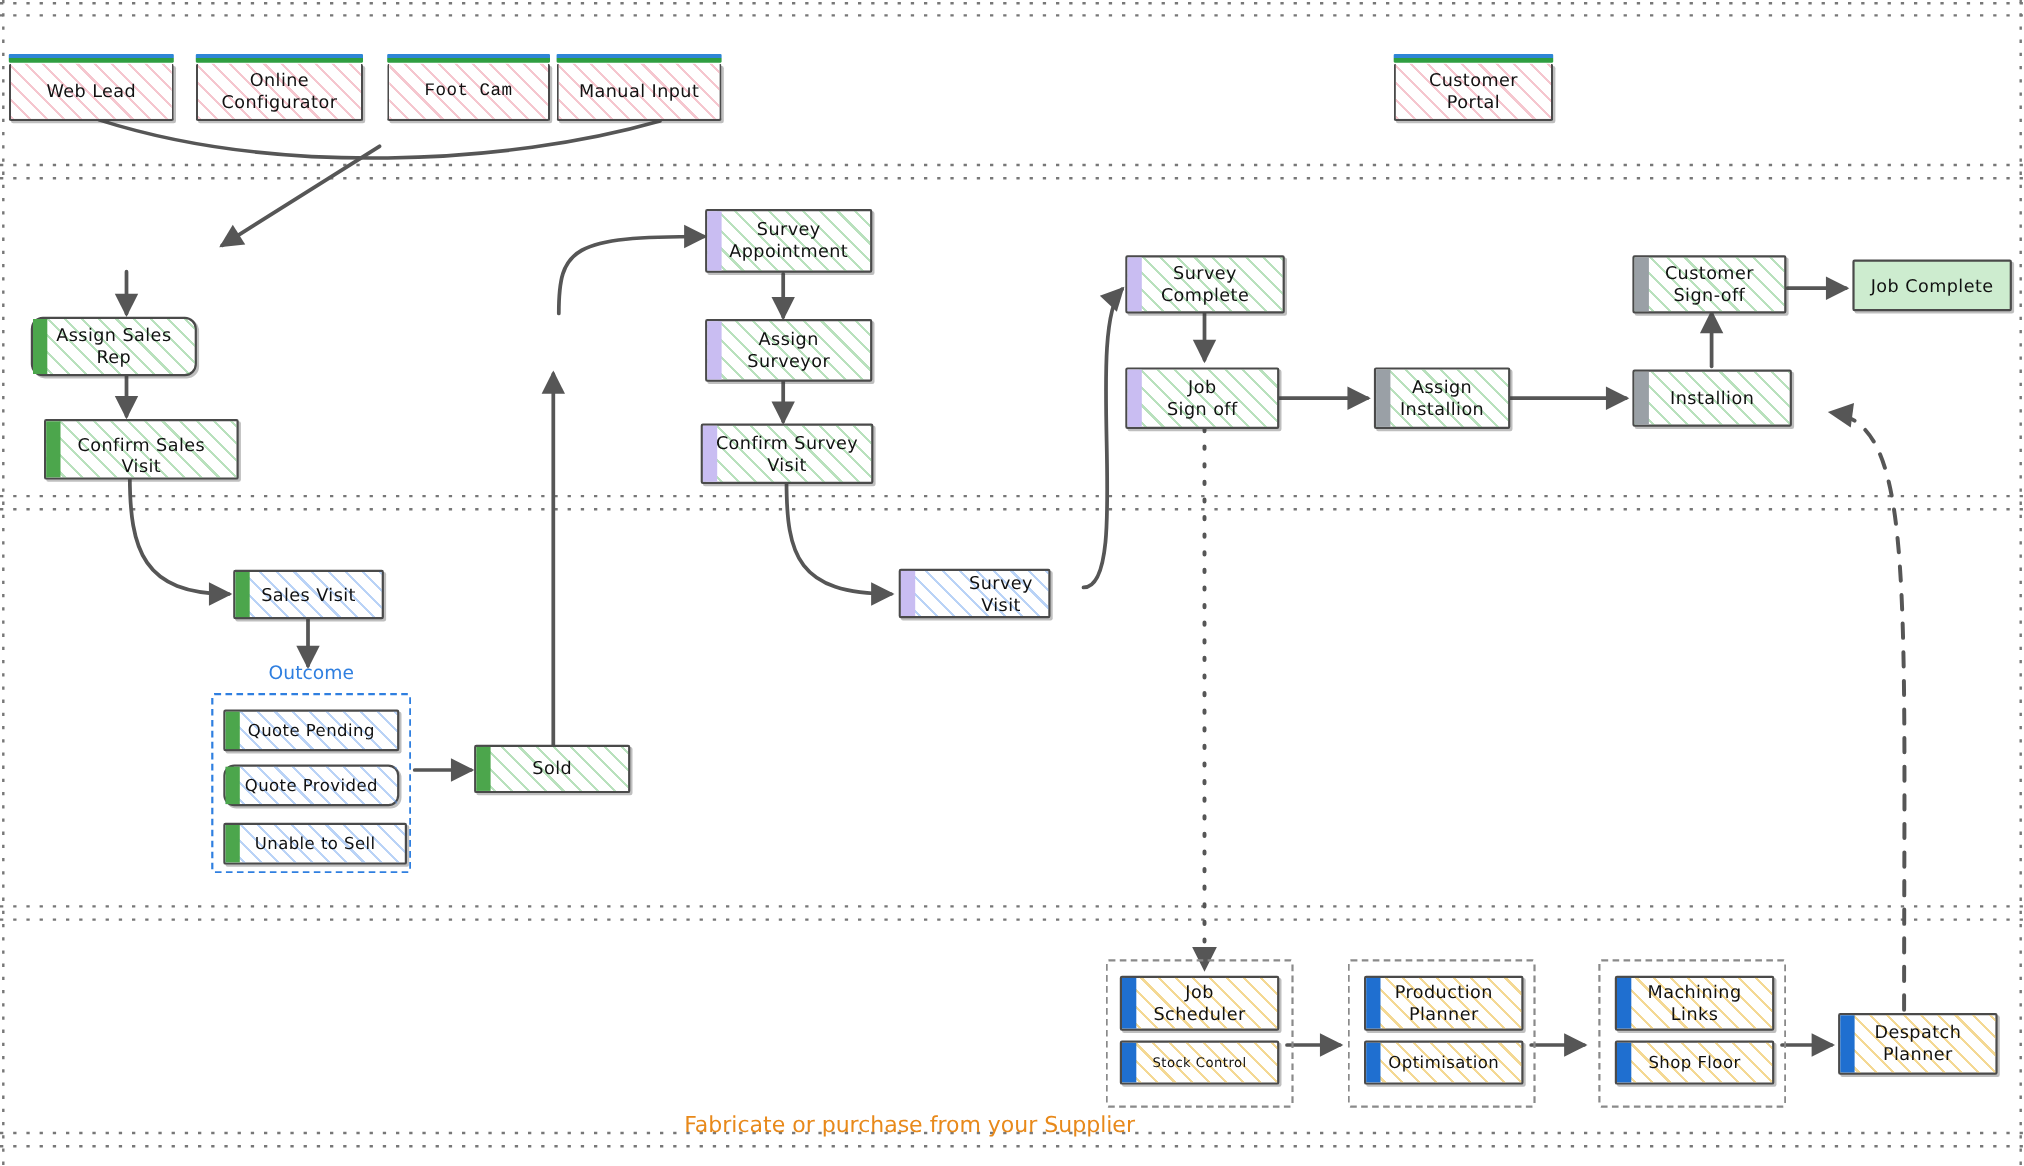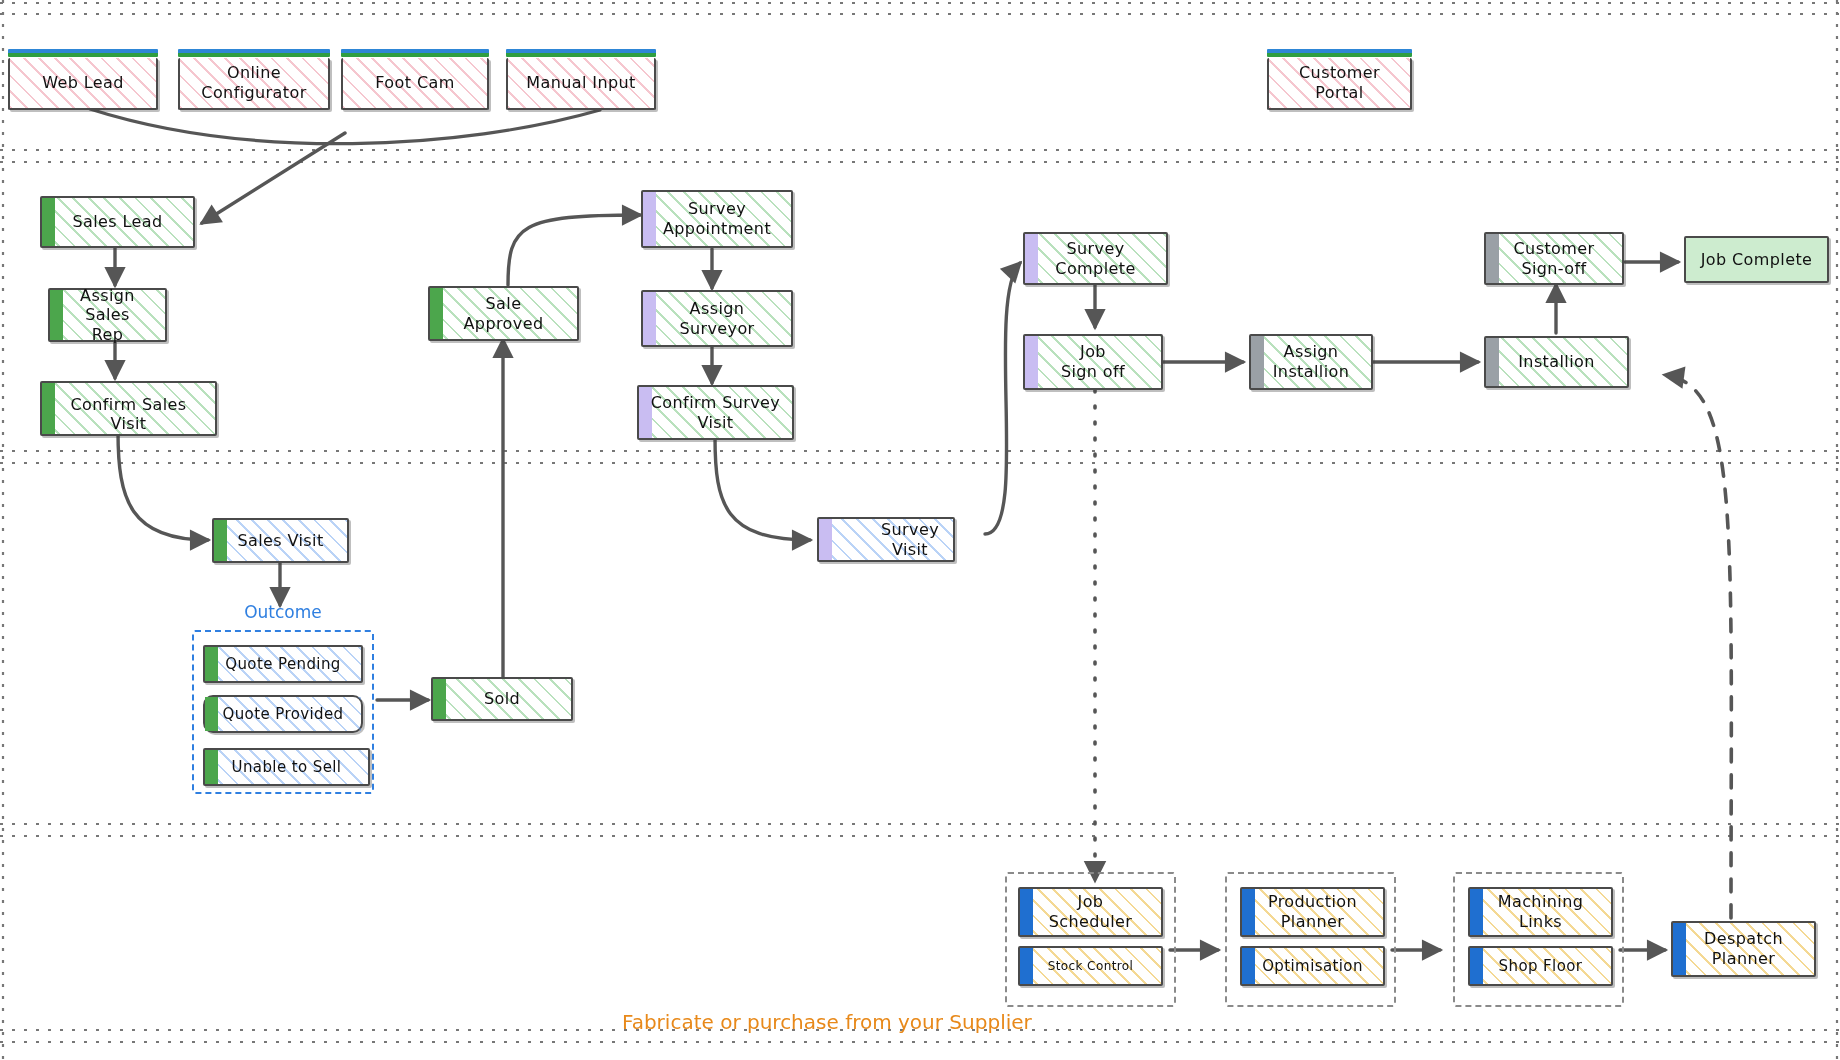--- a/index.html
+++ b/index.html
@@ -167,55 +167,48 @@
 
     <div class="node hatch-pink topbar" style="left:8px; top:58px; width:150px; height:52px;">
       <span class="lbl">Web Lead</span>
     </div>
 
     <div class="node hatch-pink topbar" style="left:178px; top:58px; width:152px; height:52px;">
       <span class="lbl">Online
 Configurator</span>
     </div>
 
-    <div class="node hatch-pink topbar" style="left:341px; top:58px; width:148px; height:52px;">
+    <div class="node hatch-pink topbar" style="left:352px; top:58px; width:148px; height:52px;font-family:Liberation Mono, monospace;">
       <span class="lbl">Foot Cam</span>
     </div>
 
     <div class="node hatch-pink topbar" style="left:506px; top:58px; width:150px; height:52px;">
       <span class="lbl">Manual Input</span>
     </div>
 
     <div class="node hatch-pink topbar" style="left:1267px; top:58px; width:145px; height:52px;">
       <span class="lbl">Customer
 Portal</span>
     </div>
 
-    <div class="node hatch-green bar bar-green" style="left:40px; top:196px; width:155px; height:52px;">
-      <span class="lbl">Sales Lead</span>
-    </div>
-
-    <div class="node hatch-green bar bar-green" style="left:48px; top:288px; width:119px; height:54px;">
+
+    <div class="node hatch-green bar bar-green" style="left:28px; top:288px; width:151px; height:54px;border-radius:11px;">
       <span class="lbl">Assign Sales
 Rep</span>
     </div>
 
     <div class="node hatch-green bar bar-green" style="left:40px; top:381px; width:177px; height:55px;align-items:flex-end;">
       <span class="lbl">Confirm Sales
 Visit</span>
     </div>
 
     <div class="node hatch-blue bar bar-green" style="left:212px; top:518px; width:137px; height:45px;">
       <span class="lbl">Sales Visit</span>
     </div>
 
-    <div class="node hatch-green bar bar-green" style="left:428px; top:286px; width:151px; height:55px;">
-      <span class="lbl">Sale
-Approved</span>
-    </div>
 
     <div class="node hatch-green bar bar-green" style="left:431px; top:677px; width:142px; height:44px;">
       <span class="lbl">Sold</span>
     </div>
 
     <div class="group blue-group" style="left:192px; top:630px; width:182px; height:164px;">
       <div class="group-title">Outcome</div>
     </div>
 
     <div class="node hatch-blue bar bar-green" style="left:203px; top:645px; width:160px; height:38px; font-size:15px;">

